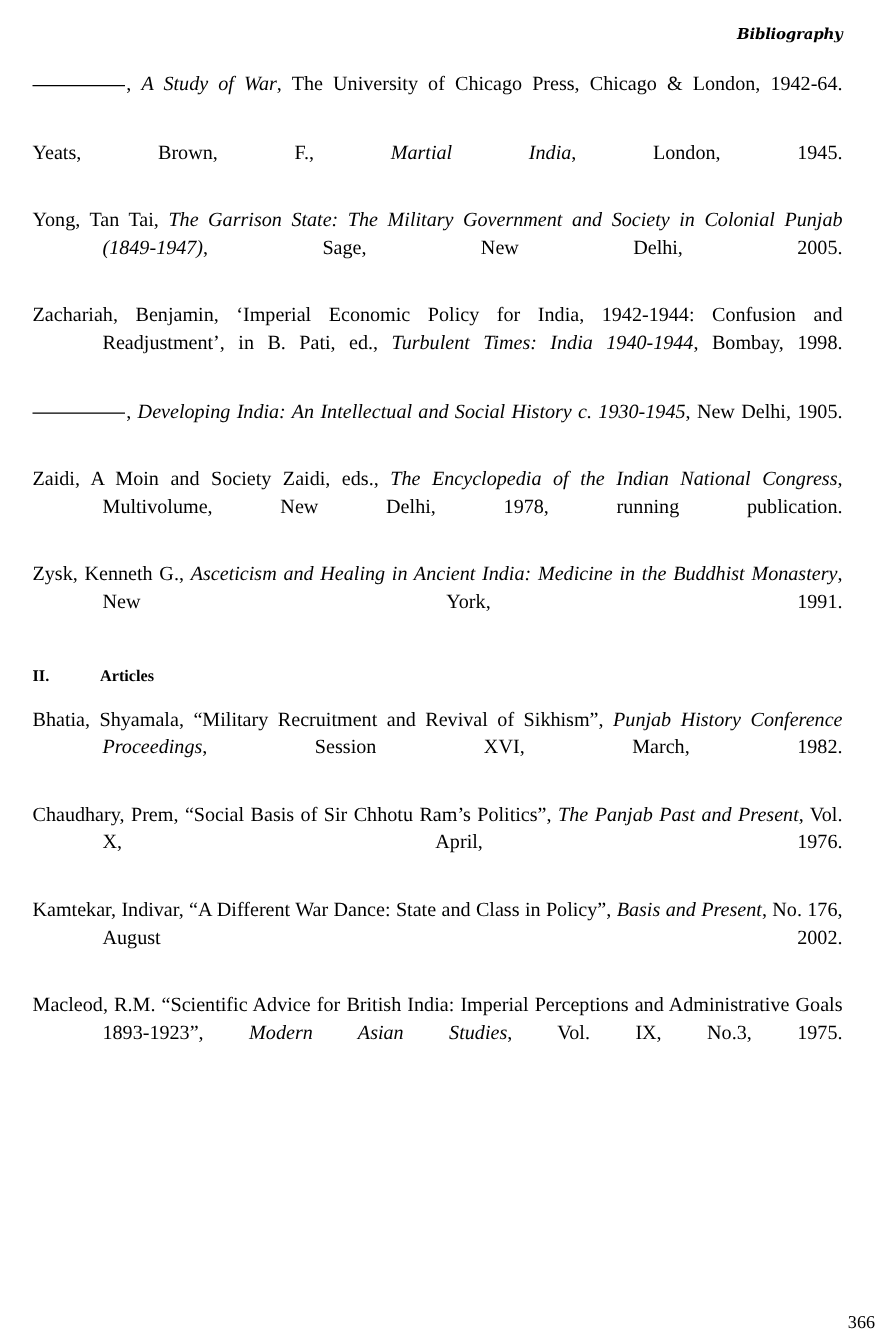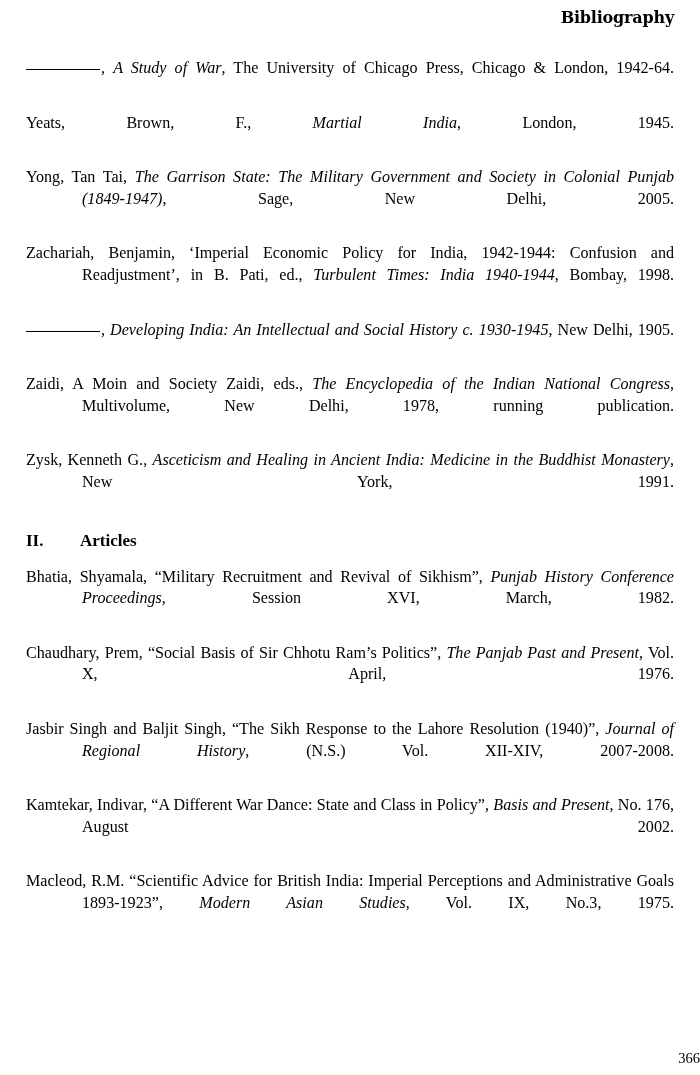--- a/index.html
+++ b/index.html
@@ -19,25 +19,26 @@
   .page {
     position: relative;
     width: 700px;
     height: 1075px;
     box-sizing: border-box;
   }
 
   
   .running-head {
     position: absolute;
-    top: 8px;
+    top: 20px;
     right: 26px;
     font-family: "DejaVu Serif", "Liberation Serif", serif;
+    font-style: italic;
     font-weight: 700;
-    font-size: 16px;
+    font-size: 12px;
     letter-spacing: -0.2px;
     white-space: nowrap;
   }
 
   
   .content {
     position: absolute;
     top: 57px;
     left: 26px;
     width: 648px;
@@ -70,21 +71,21 @@
   .rule {
     display: inline-block;
     width: 74px;
     border-bottom: 1.3px solid #000;
     vertical-align: 3px;
     margin-right: 1px;
   }
 
   
   .section-heading {
-    font-size: 17px;
+    font-size: 13px;
     line-height: 21.6px;
     font-weight: 700;
     margin: 16px 0 14px 0;
     display: flex;
   }
   .section-heading .num {
     width: 54px;
     flex: 0 0 54px;
   }
   .section-heading .label {
@@ -122,21 +123,20 @@
       </div>
 
     <div class="section-heading">
       <span class="num">II.</span>
       <span class="label">Articles</span>
     </div>
 
     <div id="articles-list">
         <p class="entry"><span>Bhatia, Shyamala, “Military Recruitment and Revival of Sikhism”, </span><i>Punjab History Conference Proceedings</i><span>, Session XVI, March, 1982.</span></p>
         <p class="entry"><span>Chaudhary, Prem, “Social Basis of Sir Chhotu Ram’s Politics”, </span><i>The Panjab Past and Present</i><span>, Vol. X, April, 1976.</span></p>
-        <p class="entry"><span>Jasbir Singh and Baljit Singh, “The Sikh Response to the Lahore Resolution (1940)”, </span><i>Journal of Regional History</i><span>, (N.S.) Vol. XII-XIV, 2007-2008.</span></p>
         <p class="entry"><span>Kamtekar, Indivar, “A Different War Dance: State and Class in Policy”, </span><i>Basis and Present</i><span>, No. 176, August 2002.</span></p>
         <p class="entry"><span>Macleod, R.M. “Scientific Advice for British India: Imperial Perceptions and Administrative Goals 1893-1923”, </span><i>Modern Asian Studies</i><span>, Vol. IX, No.3, 1975.</span></p>
       </div>
 
   </div>
 
   <div class="folio">366</div>
 
 </div>
 

